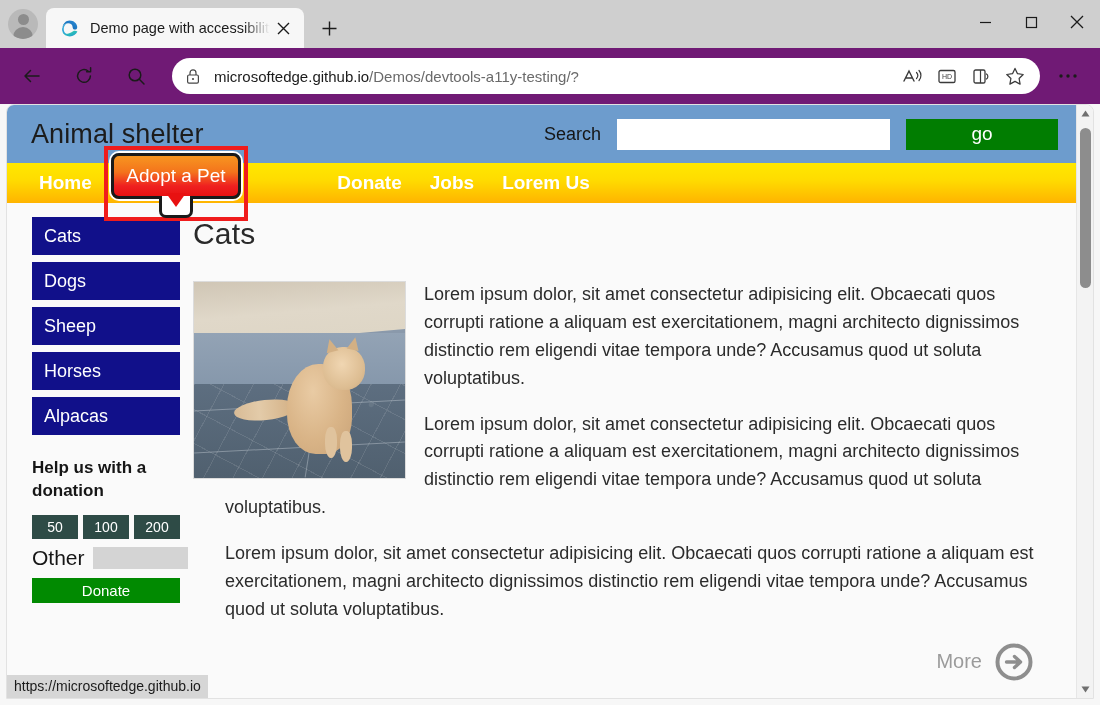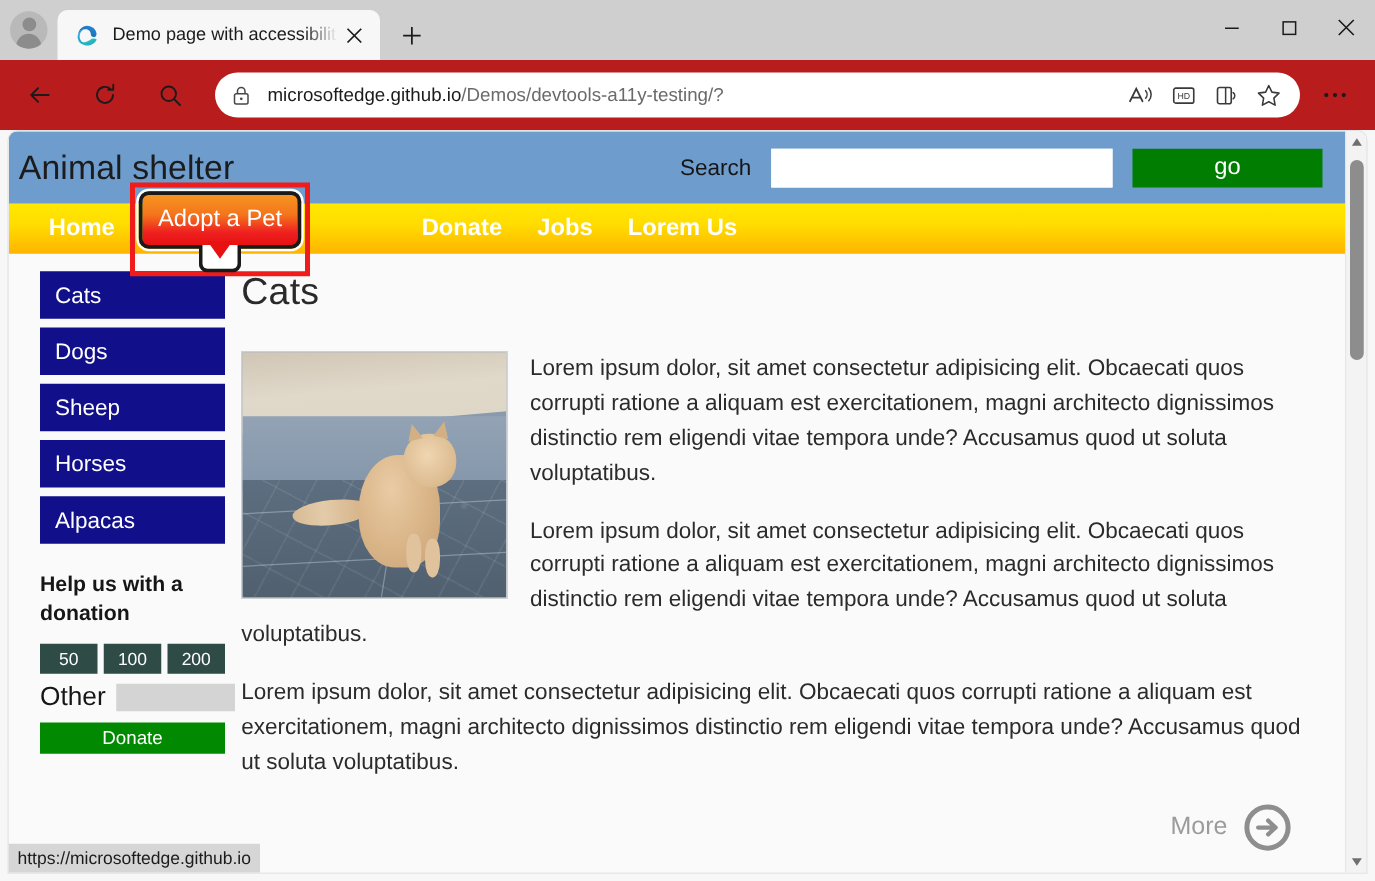--- a/index.html
+++ b/index.html
@@ -83,21 +83,21 @@
     display: flex; height: 44px;
   }
   .win-btn {
     width: 46px; height: 44px;
     display: flex; align-items: center; justify-content: center;
   }
 
   
   .toolbar {
     height: 56px;
-    background: #b91c1c;
+    background: #701a75;
     display: flex; align-items: center;
     padding: 0 14px;
     flex: 0 0 auto;
     position: relative;
   }
   .nav-btn {
     width: 36px; height: 36px;
     display: flex; align-items: center; justify-content: center;
     border-radius: 5px;
     flex: 0 0 auto;
@@ -161,21 +161,21 @@
     position: relative;
     overflow: hidden;
     background: #fafafa;
   }
 
   
   .site-header {
     height: 58px;
     background: #6d9ccd;
     display: flex; align-items: center;
-    padding: 0 18px 0 8px;
+    padding: 0 18px 0 24px;
   }
   .site-title {
     font-size: 27px; color: #1c1c1c; font-weight: 400;
     letter-spacing: .1px;
     flex: 0 0 auto;
   }
   .search-area {
     margin-left: auto;
     display: flex; align-items: center;
   }
@@ -399,20 +399,21 @@
     border-radius: 40% 40% 45% 45%;
   }
   .cat-leg.a { left: 62%; top: 74%; }
   .cat-leg.b { left: 69%; top: 76%; }
 
   .para {
     font-size: 18px;
     color: #2b2b2b;
     line-height: 1.55;
     margin-bottom: 18px;
+    padding-left: 32px;
   }
   .more-row {
     clear: both;
     display: flex; align-items: center; justify-content: flex-end;
     padding-right: 8px;
     margin-top: 6px;
   }
   .more-label {
     font-size: 20px; color: #9b9b9b; font-weight: 300;
     margin-right: 12px;

